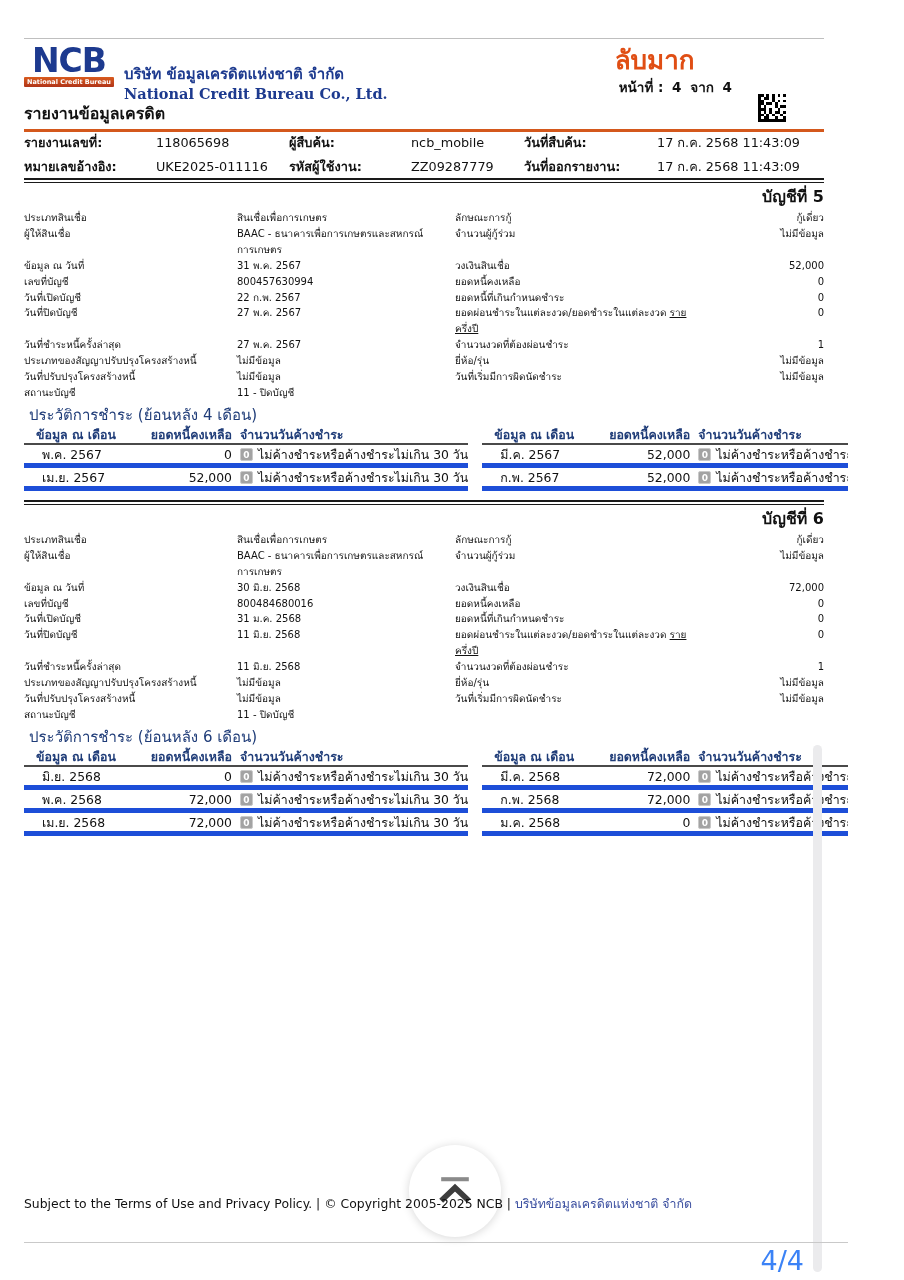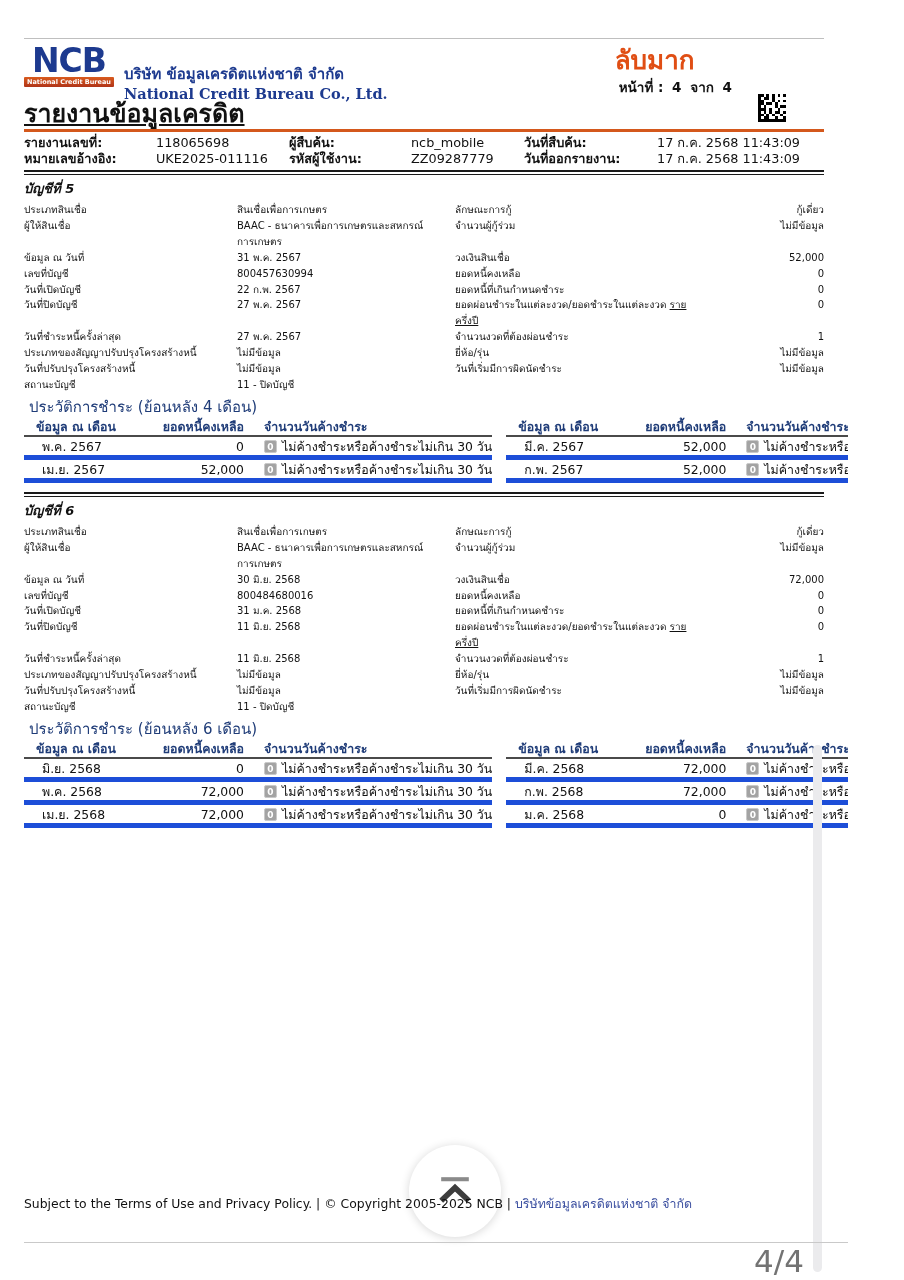--- a/index.html
+++ b/index.html
@@ -17,44 +17,44 @@
   .co-names{padding-top:3px;margin-top:16px;}
   .co-th{font-size:15px;font-weight:bold;color:#1d3a8f;line-height:19px;}
   .co-en{font-size:14.5px;font-weight:bold;color:#1d3a8f;font-family:"DejaVu Serif","Liberation Serif",serif;line-height:19px;}
   .conf-block{position:absolute;right:92px;top:0;text-align:left;}
   .conf{font-size:26px;font-weight:bold;color:#e04e14;line-height:28px;}
   .pageinfo{font-size:13.5px;font-weight:bold;color:#111;margin-top:2px;}
   .pageinfo span{margin-left:4px;}
 
   
   .titlerow{position:relative;margin-top:0px;}
-  .rtitle{font-size:25px;font-weight:bold;line-height:24px;text-decoration:underline;}
+  .rtitle{font-size:16px;font-weight:bold;line-height:24px;}
   .barcode{position:absolute;right:38px;top:-8px;width:28px;height:28px;}
   .orangerule{border-top:3px solid #d4581c;margin-top:3px;}
 
   
   .meta{display:grid;grid-template-columns:132px 133px 122px 113px 133px 1fr;
-    font-size:12.8px;line-height:16px;margin-top:3px;row-gap:0;}
+    font-size:12.8px;line-height:16px;margin-top:3px;row-gap:8px;}
   .mlabel{font-weight:bold;}
   .dblline{margin-top:3px;border-top:2px solid #1a1a1a;border-bottom:1px solid #1a1a1a;height:2px;}
 
   
-  .acct-title{text-align:left;font-size:13px;font-weight:bold;margin:3px 0 3px 0;line-height:21px;font-style:italic;}
+  .acct-title{text-align:right;font-size:16px;font-weight:bold;margin:3px 0 3px 0;line-height:21px;}
   .drow{display:grid;grid-template-columns:213px 218px 1fr 120px;font-size:10px;line-height:15.9px;}
   .dl{padding-right:6px;}
   .dv{padding-right:10px;}
   .drl{padding-right:6px;}
   .drv{text-align:right;}
   .underlined{text-decoration:underline;}
 
   
   .hist-title{color:#1f3c78;font-weight:normal;font-size:15px;margin-top:6px;padding-left:5px;line-height:17px;}
   .hist-wrap{display:flex;gap:14px;margin-top:1px;}
   .htable{flex:1;}
-  .hhead,.hrow{display:grid;grid-template-columns:112px 96px 1fr;font-size:12.4px;align-items:center;gap:12px;}
+  .hhead,.hrow{display:grid;grid-template-columns:112px 96px 1fr;font-size:12.4px;align-items:center;}
   .hhead{color:#1f3c78;font-weight:bold;border-bottom:2px solid #4a4a4a;height:18px;}
   .hrow{border-bottom:5px solid #1d4ed8;height:18px;}
   .hh1{padding-left:12px;}
   .hh2{text-align:right;}
   .hh3{padding-left:8px;}
   .hm{padding-left:18px;}
   .hb{text-align:right;}
   .hs{padding-left:8px;display:flex;align-items:center;white-space:nowrap;}
   .badge{display:inline-block;width:13px;height:13px;line-height:13px;text-align:center;
     font-size:9px;font-weight:bold;color:#fff;background:#a3a3a3;border:1px solid #c9c9c9;
@@ -66,21 +66,21 @@
     background:#fff;border:none;box-shadow:0 1px 10px rgba(0,0,0,0.16);cursor:pointer;
     display:flex;align-items:center;justify-content:center;}
 
   
   .scrollthumb{position:absolute;right:26px;top:745px;width:9px;height:527px;background:#ebebed;border-radius:5px;}
 
   
   .footline{position:absolute;left:24px;right:0;top:1242px;border-top:1px solid #c9c9c9;}
   .footer{position:absolute;left:24px;top:1196px;font-size:12.4px;line-height:16px;white-space:nowrap;}
   .footlink{color:#3b4fa0;text-decoration:none;}
-  .pagecount{position:absolute;right:44px;top:1246px;font-size:31px;color:#737373;line-height:30px;}
+  .pagecount{position:absolute;right:44px;top:1246px;font-size:27px;color:#3b82f6;line-height:30px;}
 </style>
 </head>
 <body>
 
 <div class="page">
   <div class="content">
     <div class="topline"></div>
 
     <div class="hdr">
       <div class="logo">

